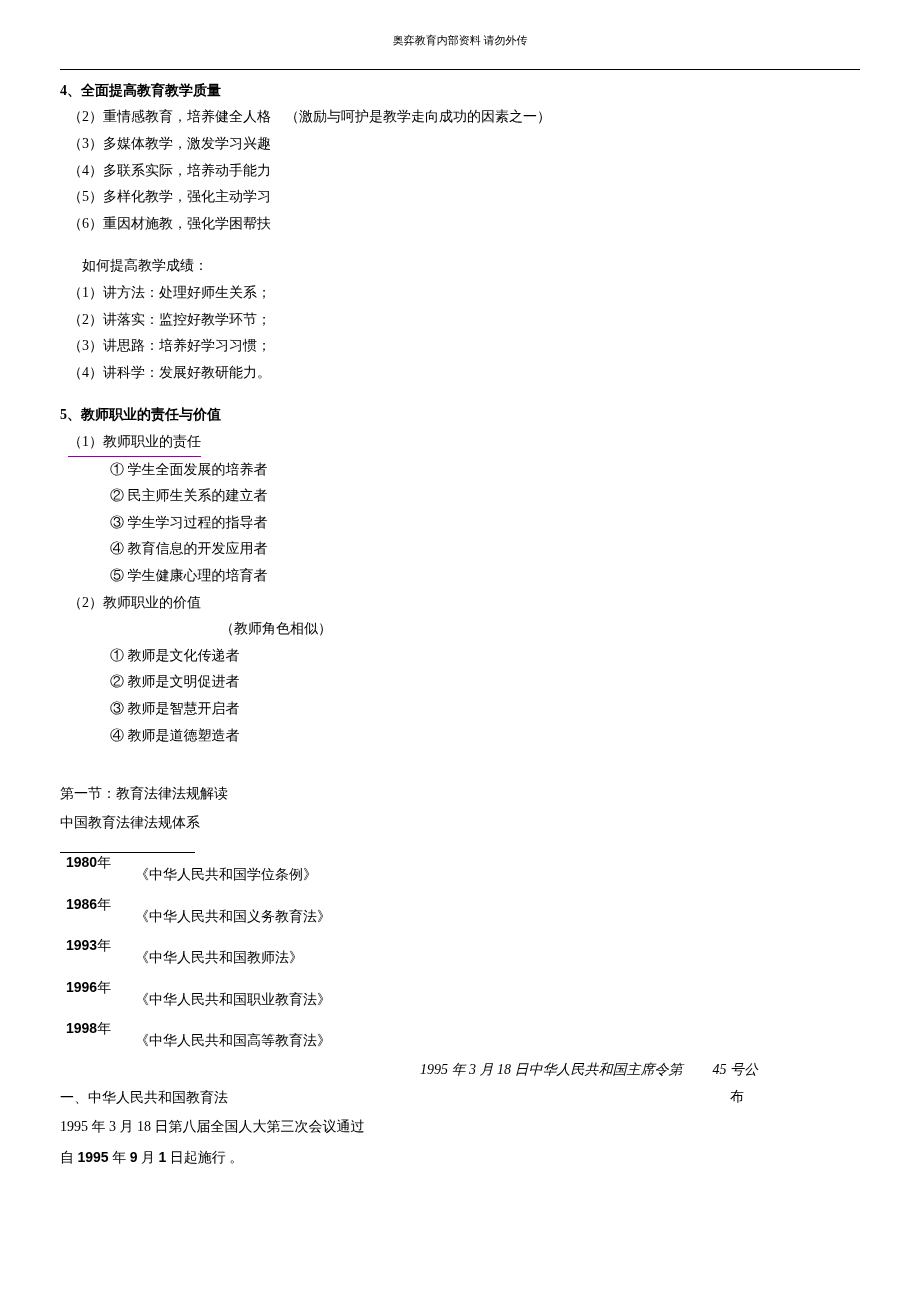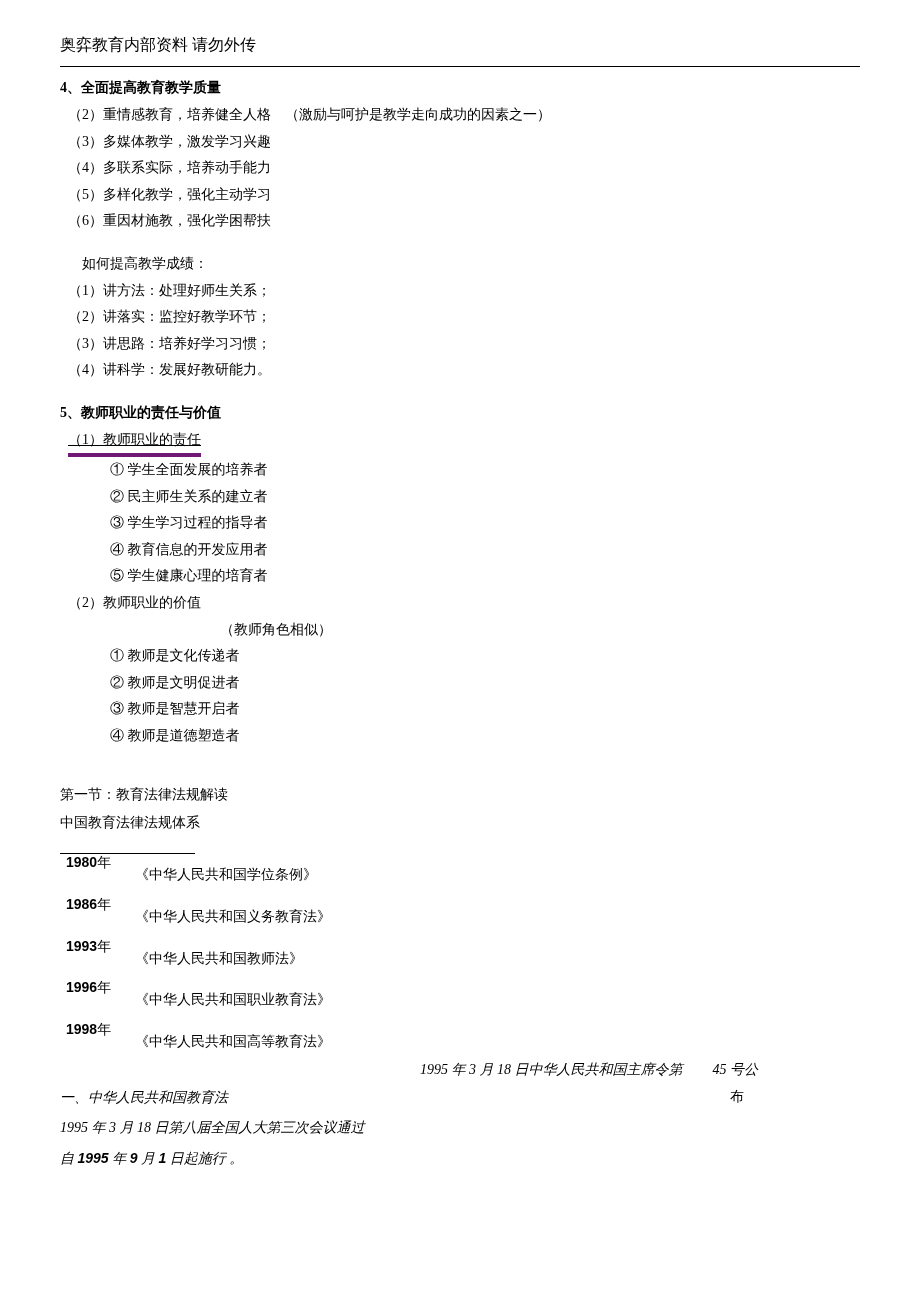--- a/index.html
+++ b/index.html
@@ -10,22 +10,23 @@
     body {
       font-family: "SimSun", "宋体", serif;
       font-size: 14px;
       line-height: 1.9;
       color: #000;
       background: #fff;
       width: 920px;
       padding: 30px 60px 50px 60px;
     }
     .header-note {
-      font-size: 16px;
-      margin-bottom: 6px;
+      text-align: center;
+      font-size: 11px;
+      margin-bottom: 18px;
     }
     .top-line {
       border-top: 1px solid #000;
       margin-bottom: 8px;
     }
     .section-title {
       font-weight: bold;
     }
     .indent-1 {
       margin-left: 8px;
@@ -78,21 +79,20 @@
     }
     .year-num {
       font-family: Arial, sans-serif;
       font-weight: bold;
     }
     .bottom-section {
       margin-top: 30px;
     }
     .bottom-line {
       margin-bottom: 3px;
-      font-style: italic;
     }
     .num-bold {
       font-family: Arial, sans-serif;
       font-weight: bold;
     }
     .doc-body {
       position: relative;
     }
     .side-annotation {
       position: absolute;
@@ -101,23 +101,22 @@
       width: 400px;
       font-size: 14px;
     }
     .sep-gap {
       height: 16px;
     }
     .value-note {
       margin-left: 160px;
     }
     .under-item {
-      border-bottom: 4px solid #701a75;
+      border-bottom: 1px solid #701a75;
       display: inline-block;
-      text-decoration: underline;
     }
   </style>
 </head>
 <body class="doc-body">
 
 <div class="header-note">奥弈教育内部资料  请勿外传</div>
 <div class="top-line"></div>
 
 <div>
   <div class="section-title"><span>4、全面提高教育教学质量</span></div>

